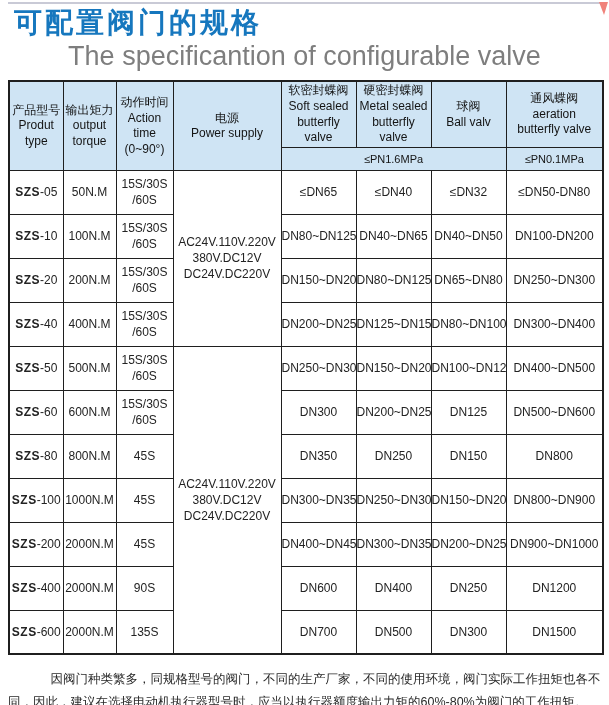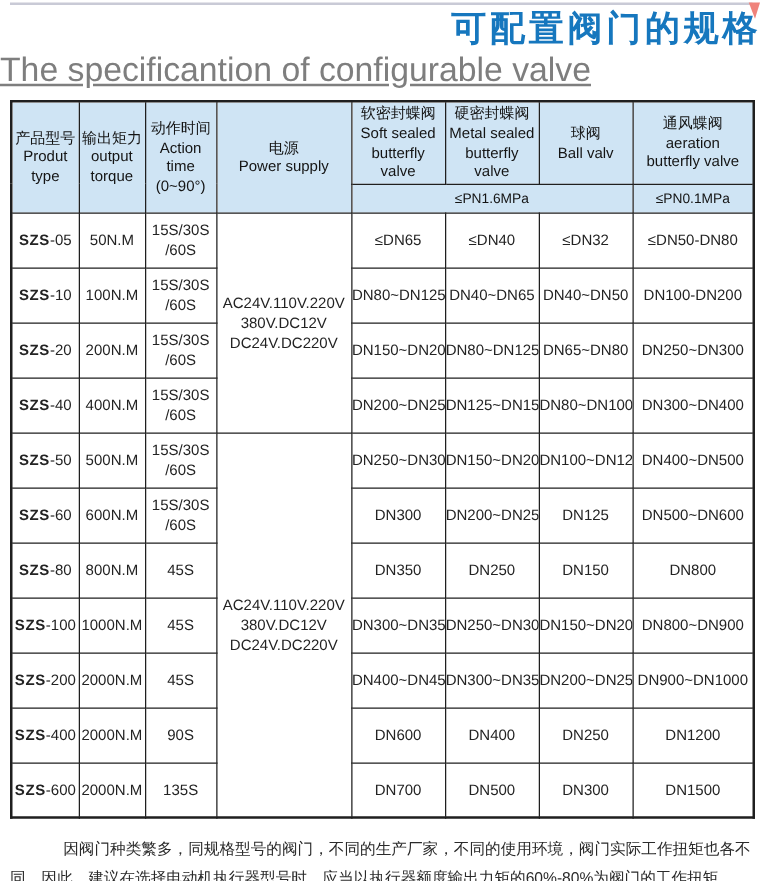--- a/index.html
+++ b/index.html
@@ -8,26 +8,26 @@
     font-family:"Liberation Sans","DejaVu Sans",sans-serif;
     -webkit-font-smoothing:antialiased;
   }
   .top-line { position:absolute; top:2px; left:8px; width:594px; height:2px; background:#c9cad6; }
   .corner-triangle {
     position:absolute; top:2px; right:1px; width:0; height:0;
     border-left:5px solid transparent; border-right:4px solid transparent;
     border-top:13px solid #f0837b;
   }
   .title-zh {
-    margin:8px 0 0; text-align:right; color:#1677be;
+    margin:8px 14px 0; text-align:left; color:#1677be;
     font-size:28px; font-weight:bold; letter-spacing:3px; line-height:1.1;
   }
   .title-en {
-    margin:3px 0 9px; text-align:left; color:#7e7e7e;
-    font-size:27px; font-weight:normal; line-height:1.1; letter-spacing:0px;text-decoration:underline;
+    margin:3px 0 9px; text-align:center; color:#7e7e7e;
+    font-size:27px; font-weight:normal; line-height:1.1; letter-spacing:0px;
   }
   table.spec {
     border-collapse:collapse; table-layout:fixed;
     margin-left:8px; width:594px; border:2px solid #1f1f1f;
   }
   .spec th, .spec td {
     border:1px solid #1f1f1f; text-align:center; vertical-align:middle;
     padding:1px 0; overflow:hidden;
   }
   .spec thead th {

